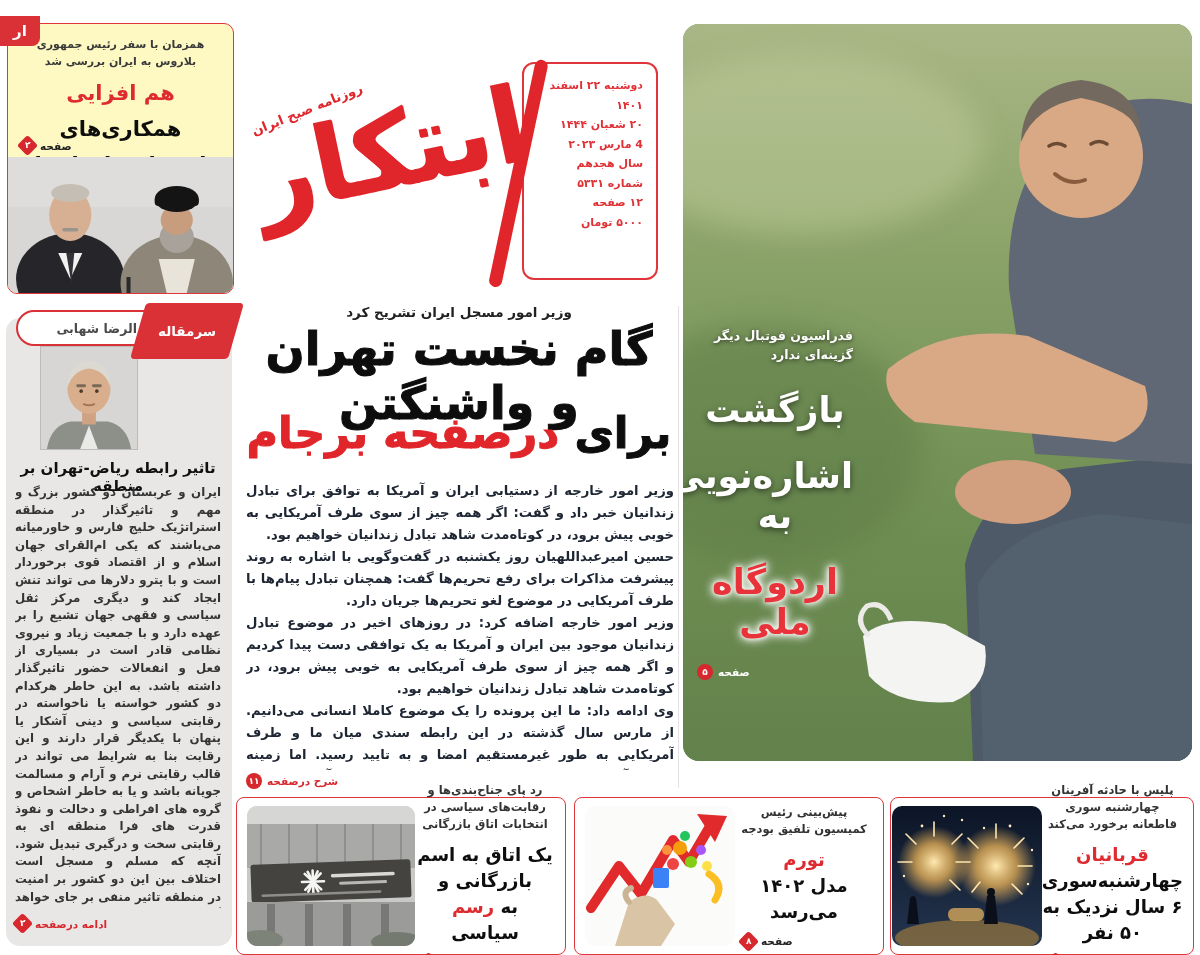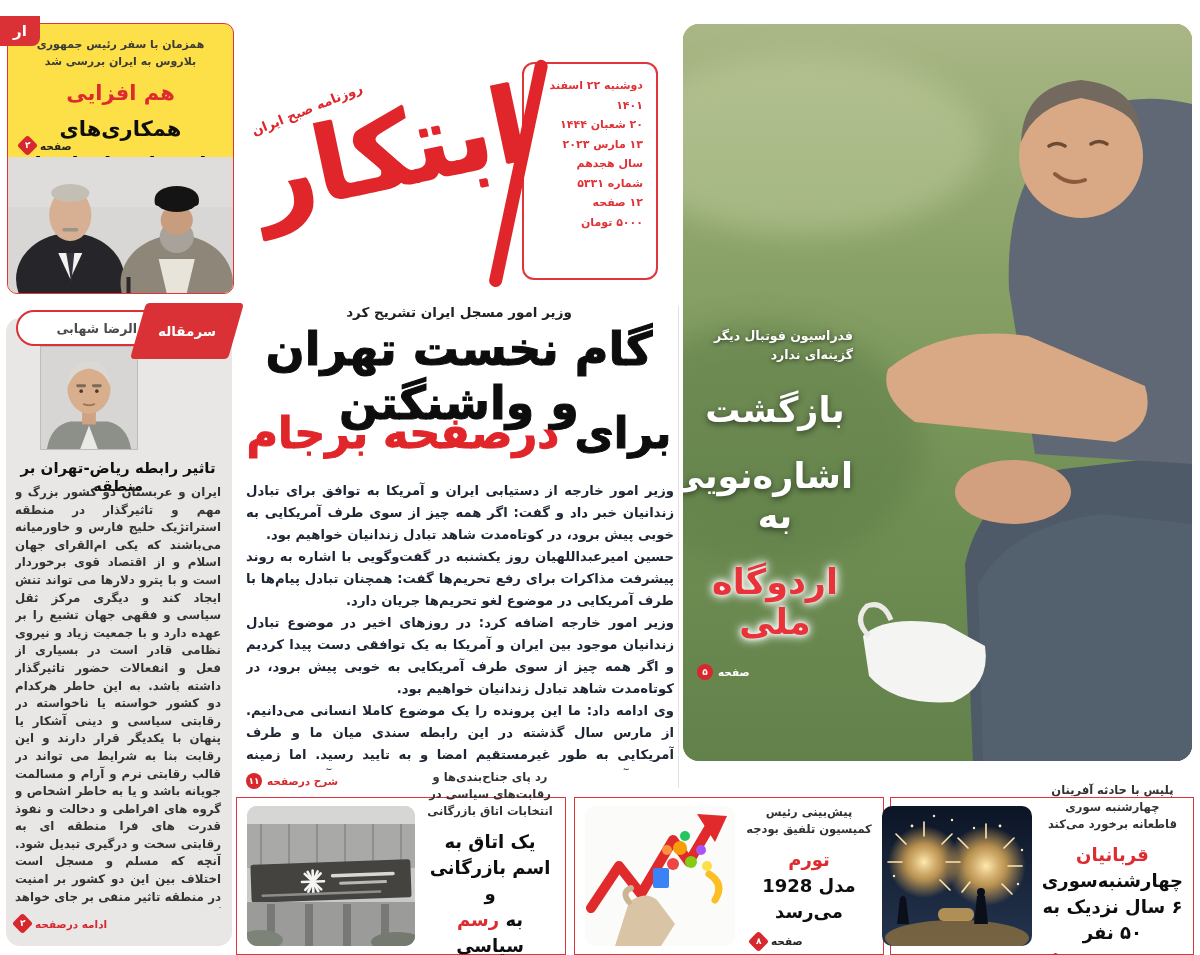--- a/index.html
+++ b/index.html
@@ -14,21 +14,21 @@
   body{font-family:"DejaVu Sans","Liberation Sans",sans-serif;}
   .page{position:relative;width:1200px;height:955px;background:#fff;overflow:hidden;direction:rtl;margin:16px auto;padding-left:29px;}
 
   
   .corner-tab{position:absolute;left:0;top:0;width:40px;height:30px;background:#d93136;color:#fff;
     display:flex;align-items:center;justify-content:center;font-weight:bold;font-size:15px;
     border-radius:0 0 8px 0;z-index:40;}
 
   
   .box-topleft{position:absolute;left:7px;top:7px;width:227px;height:271px;border:1.5px solid #e0363b;
-    border-radius:10px;background:#fde047;overflow:hidden;z-index:10;}
+    border-radius:10px;background:#fef9c3;overflow:hidden;z-index:10;}
   .box-topleft .kicker{margin:12px auto 0;width:196px;text-align:center;font-size:11px;font-weight:bold;
     color:#3a3a3a;line-height:17px;}
   .box-topleft .headline{margin-top:5px;text-align:center;font-weight:bold;font-size:21px;line-height:36px;color:#0e0e0e;}
   .box-topleft .headline .red{color:var(--red);}
   .box-topleft .pagemark{position:absolute;left:12px;top:114px;}
   .box-topleft .photo{position:absolute;left:0;right:0;bottom:0;height:136px;}
   .box-topleft .photo svg{display:block;width:100%;height:100%;}
 
   
   .pagemark{display:flex;direction:rtl;align-items:center;gap:5px;font-size:10.5px;font-weight:bold;color:#222;}
@@ -85,22 +85,22 @@
     transform:skewX(-16deg);display:flex;align-items:center;justify-content:center;z-index:13;}
   .edit-ribbon span{transform:skewX(16deg);color:#fff;font-size:13.5px;font-weight:bold;}
   .author-photo{position:absolute;left:40px;top:330px;width:98px;height:104px;border:1px solid #bcbcba;z-index:12;overflow:hidden;}
   .author-photo svg{display:block;width:100%;height:100%;}
   .edit-title{position:absolute;left:10px;top:443px;width:216px;text-align:center;font-size:15px;font-weight:bold;color:#101010;z-index:12;}
   .edit-body{position:absolute;left:15px;top:468px;width:206px;height:424px;overflow:hidden;z-index:12;
     font-size:11.8px;line-height:17.6px;font-weight:bold;color:#343434;text-align:justify;}
   .edit-cont{position:absolute;left:15px;top:900px;z-index:12;}
 
   
-  .bstory{position:absolute;top:781px;height:158px;border:1.5px solid #e0363b;border-radius:0;background:#fff;
-    display:flex;direction:rtl;align-items:center;gap:10px;padding:8px 10px;z-index:9;}
+  .bstory{position:absolute;top:781px;height:158px;border:1.5px solid #e0363b;border-radius:8px;background:#fff;
+    display:flex;direction:rtl;align-items:center;padding:8px 10px;z-index:9;}
   .bstory .txt{flex:1;text-align:center;}
   .bstory .kicker{font-size:11.5px;font-weight:bold;color:#333;line-height:17px;}
   .bstory .hl{font-size:18px;font-weight:bold;color:#0e0e0e;line-height:26px;margin-top:9px;}
   .bstory .hl .red{color:var(--red);}
   .bstory .pagemark{margin-top:9px;justify-content:flex-end;padding-left:6px;}
   .bstory .img{flex:0 0 auto;border-radius:10px;overflow:hidden;height:140px;}
   .bstory .img svg{display:block;width:100%;height:100%;}
   .bstory-1{left:236px;width:330px;}
   .bstory-1 .img{width:168px;}
   .bstory-2{left:574px;width:310px;}
@@ -156,21 +156,21 @@
 
   <header>
     <div class="logo-wrap">
       <div class="logo-tagline">روزنامه صبح ایران</div>
       <div class="logo-text">ابتکار</div>
     </div>
     <div class="alef-stroke"></div>
     <div class="datebox">
       <div>دوشنبه ۲۲ اسفند ۱۴۰۱</div>
       <div>۲۰ شعبان ۱۴۴۴</div>
-      <div>۱۳ مارس ۲۰۲۳</div>
+      <div>4 مارس ۲۰۲۳</div>
       <div>سال هجدهم</div>
       <div>شماره ۵۳۳۱</div>
       <div>۱۲ صفحه</div>
       <div>۵۰۰۰ تومان</div>
     </div>
   </header>
 
   <main>
     <p class="lead-kicker">وزیر امور مسجل ایران تشریح کرد</p>
     <h1 class="lead-h1a">گام نخست تهران و واشنگتن</h1>
@@ -323,21 +323,21 @@
         <ellipse cx="150" cy="136" rx="26" ry="10" fill="#747a70"></ellipse>
       </svg>
     </div>
   </section>
 
   <section class="bstory bstory-2">
     <div class="txt">
       <p class="kicker">پیش‌بینی رئیس کمیسیون تلفیق بودجه</p>
       <div class="hl">
         <div><span class="red">تورم</span></div>
-        <div><span>مدل 1928 می‌رسد</span></div>
+        <div><span>مدل ۱۴۰۲ می‌رسد</span></div>
       </div>
       <div class="pagemark">
         <span>صفحه</span>
         <span class="badge diamond">
             <i>۸</i>
           </span>
       </div>
     </div>
     <div class="img">
       <svg viewBox="0 0 150 140" preserveAspectRatio="none" aria-hidden="true">

